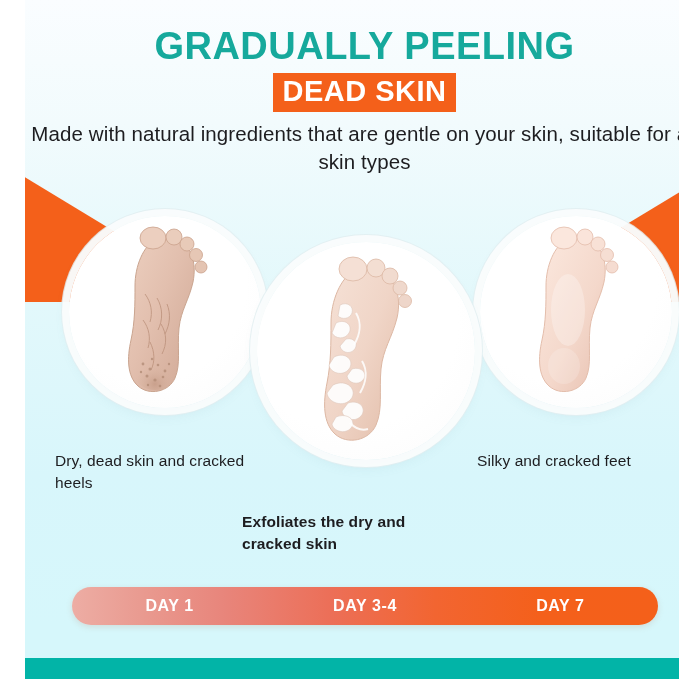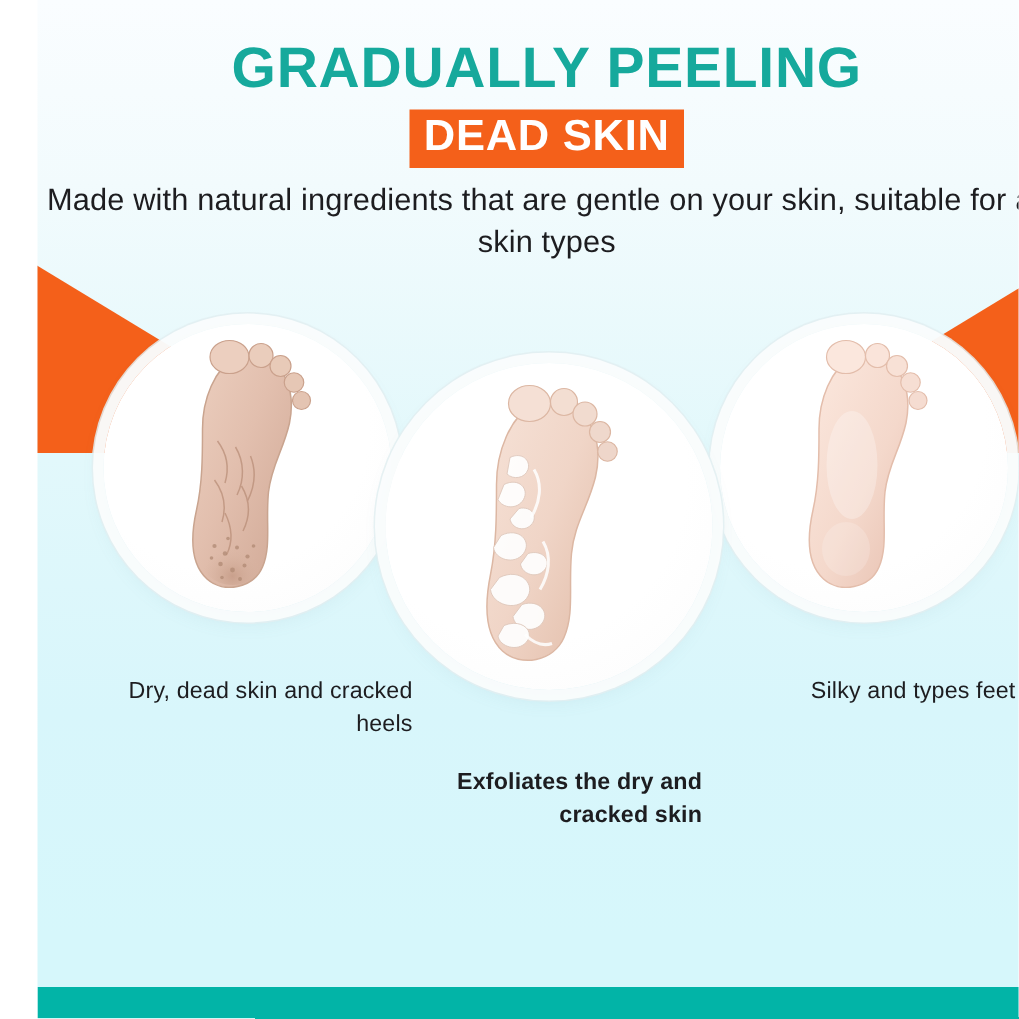--- a/index.html
+++ b/index.html
@@ -135,21 +135,21 @@
     inset: 0;
     display: flex;
     align-items: center;
     justify-content: center;
   }
   .foot-holder svg { display: block; }
 
   
   .caption {
     position: absolute;
-    text-align: right;
+    text-align: left;
     font-size: 15.5px;
     color: #1d1d20;
     line-height: 1.42;
     letter-spacing: 0.1px;
   }
   .caption-left  { left: 30px;  top: 450px; width: 220px; }
   .caption-mid   { left: 217px; top: 511px; width: 226px; font-weight: bold; }
   .caption-right { left: 452px; top: 450px; width: 200px; }
 
   
@@ -319,18 +319,23 @@
         <ellipse cx="96" cy="43" rx="6" ry="6" fill="#f5dcd1" stroke="#e3bdab" stroke-width="0.8"></ellipse>
 
         <ellipse cx="52" cy="86" rx="17" ry="36" fill="#ffffff" opacity="0.28"></ellipse>
         <ellipse cx="48" cy="142" rx="16" ry="18" fill="#ffffff" opacity="0.18"></ellipse>
       </svg>
     </div>
   </div>
 
   <div class="caption caption-left">Dry, dead skin and cracked heels</div>
   <div class="caption caption-mid">Exfoliates the dry and cracked skin</div>
-  <div class="caption caption-right">Silky and types feet</div>
-
+  <div class="caption caption-right">Silky and cracked feet</div>
+
+  <div class="timeline">
+    <div class="timeline-cell">DAY 1</div>
+    <div class="timeline-cell">DAY 3-4</div>
+    <div class="timeline-cell">DAY 7</div>
+  </div>
 
   <div class="teal-strip"></div>
 
 </div>
 
 </body></html>

